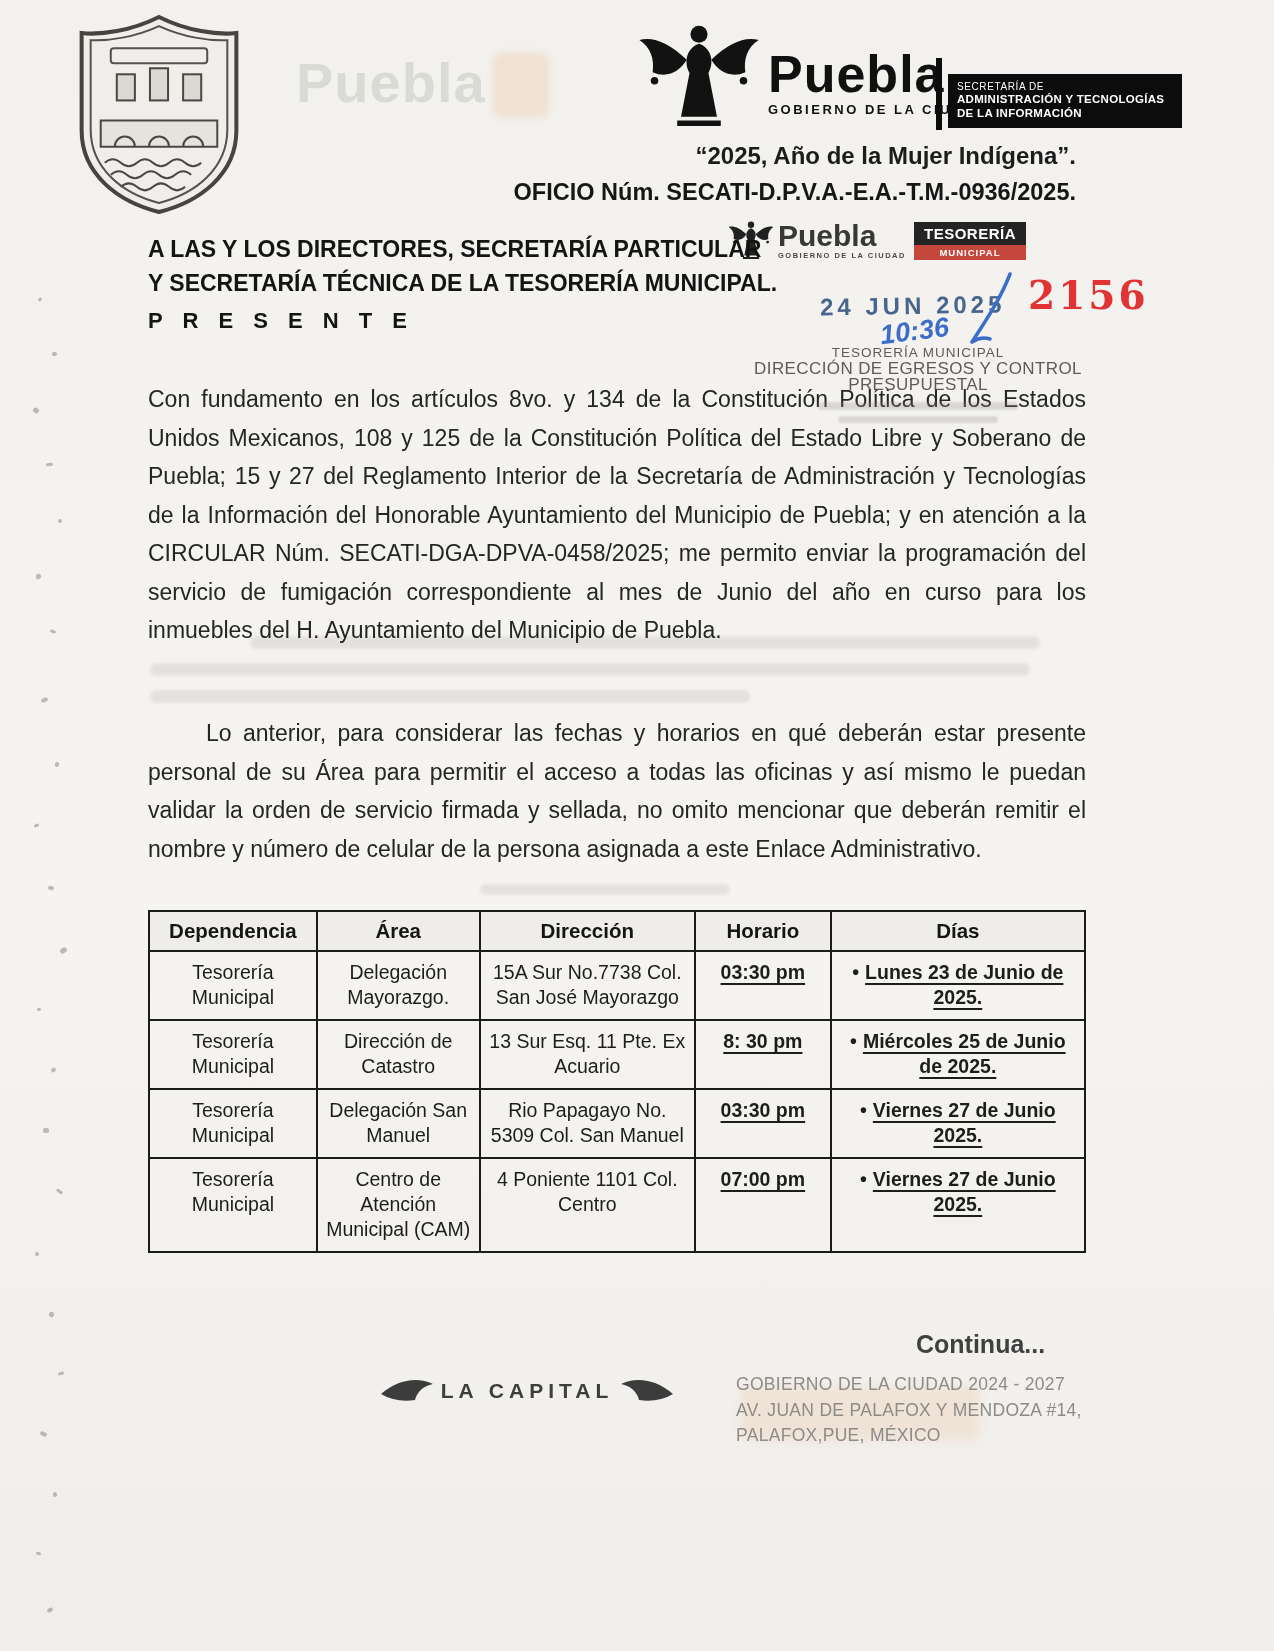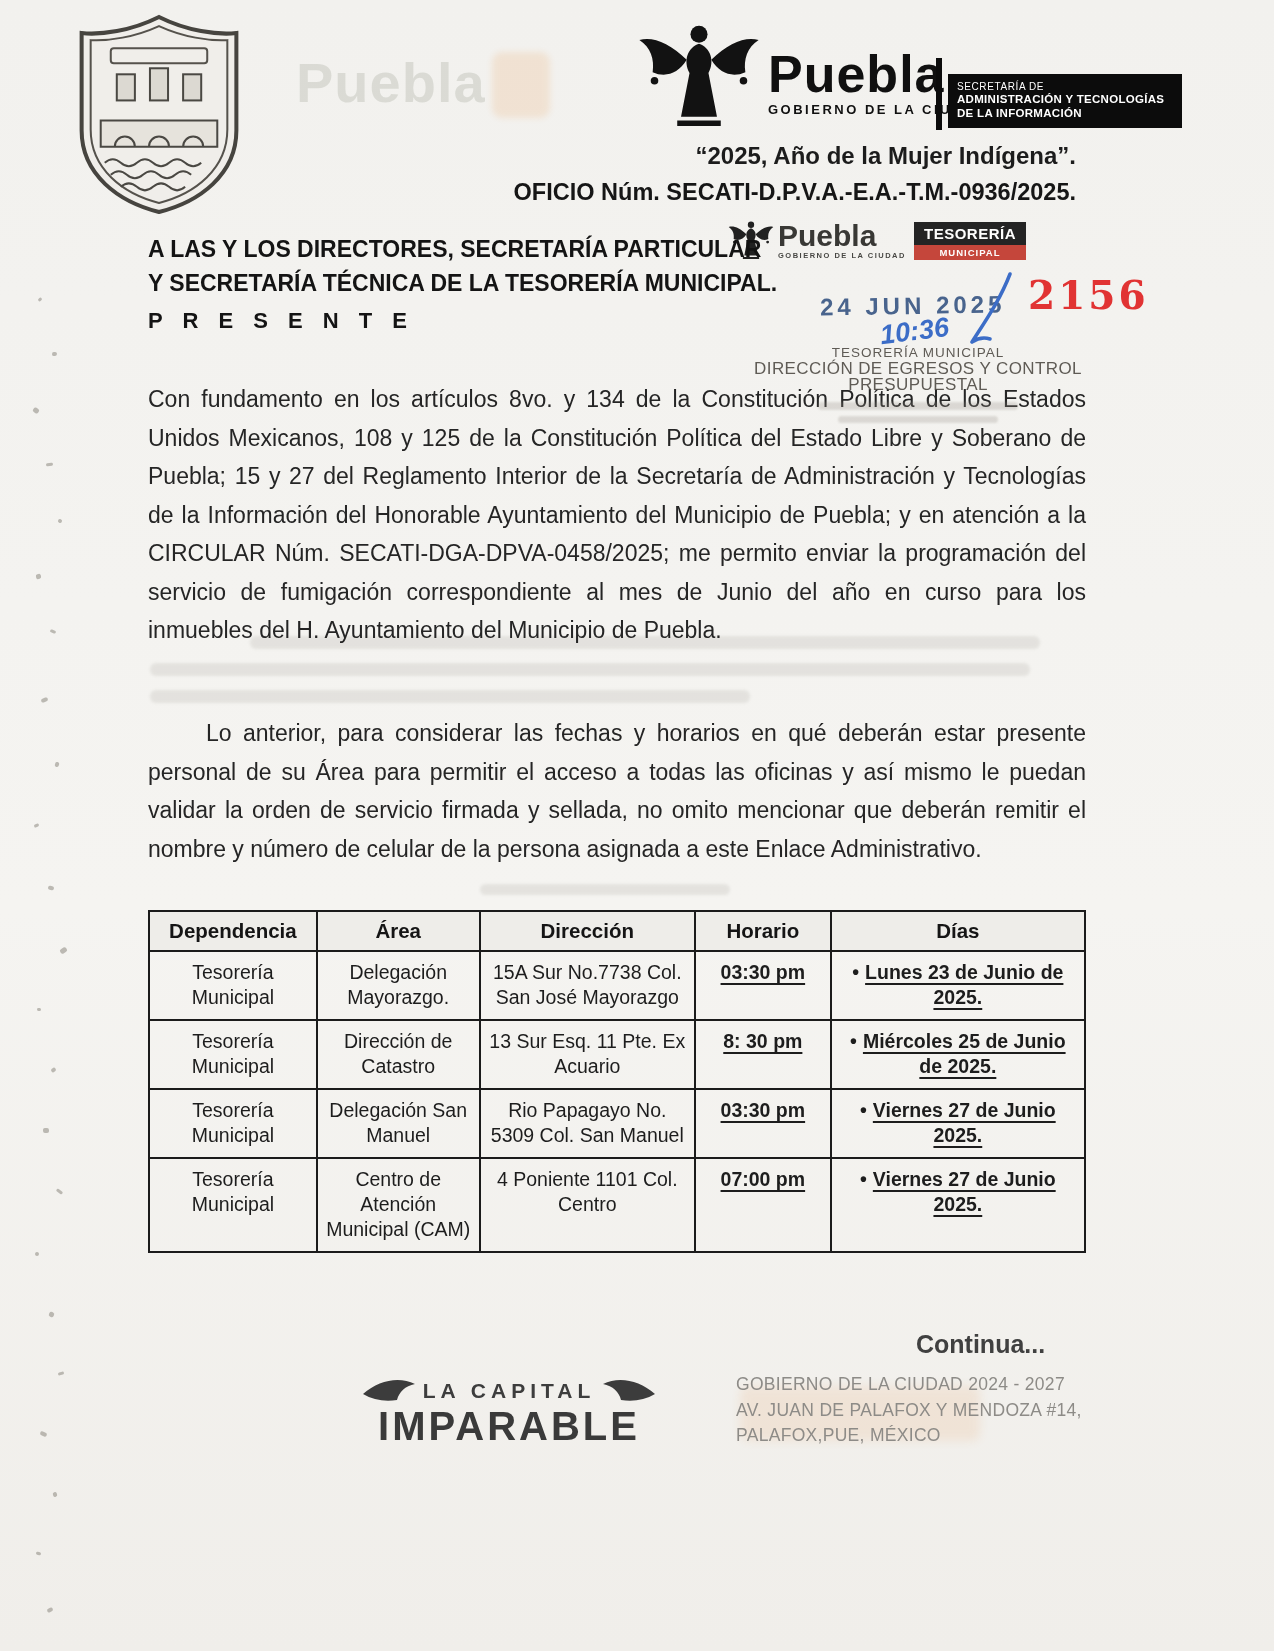--- a/index.html
+++ b/index.html
@@ -51,21 +51,21 @@
   .p2{left:148px;right:188px;top:714px;font-size:23px;line-height:38.5px;text-align:justify;text-indent:58px;color:#252525;z-index:2;}
   
   table.sched{position:absolute;left:148px;top:910px;width:938px;border-collapse:collapse;z-index:2;background:transparent;padding-left:40px;}
   table.sched th{border:2.5px solid #1b1b1b;font-size:20.5px;font-weight:bold;padding:7px 4px;text-align:center;background:#eeede9;color:#151515;}
   table.sched td{border:2.5px solid #1b1b1b;font-size:19.5px;padding:8px 6px 9px;text-align:center;vertical-align:top;line-height:25px;color:#1d1d1d;}
   td.cell-dias{line-height:32px;}
   .u{font-weight:bold;text-decoration:underline;text-decoration-thickness:2px;text-underline-offset:4px;}
   .bullet{font-weight:bold;margin-right:6px;}
   
   .continua{left:916px;top:1330px;font-size:25px;font-weight:bold;color:#404040;z-index:2;}
-  .capital{left:354px;top:1378px;width:310px;text-align:center;color:#3d3d3d;z-index:2;}
+  .capital{left:372px;top:1378px;width:310px;text-align:left;color:#3d3d3d;z-index:2;}
   .capital .row1{display:flex;align-items:center;justify-content:center;gap:8px;}
   .capital .cap1{font-size:21px;font-weight:bold;letter-spacing:5px;}
   .capital .cap2{font-size:40px;font-weight:bold;letter-spacing:3px;line-height:44px;color:#3a3a3a;}
   .footinfo{left:736px;top:1372px;font-size:17.5px;line-height:25.5px;color:#8d8b87;letter-spacing:.3px;z-index:2;}
   .foot-blob{left:740px;top:1386px;width:240px;height:55px;background:#e07820;opacity:.10;border-radius:8px;filter:blur(5px);z-index:1;}
   
   .bleed{position:absolute;background:#6f6a60;opacity:.12;border-radius:6px;filter:blur(1.5px);z-index:0;}
   .speck{position:absolute;background:#8d897f;opacity:.55;border-radius:2px;z-index:1;}
 </style>
 </head>
@@ -217,21 +217,20 @@
 <div class="abs capital">
   <div class="row1">
     <svg width="52" height="26" viewBox="0 0 52 26">
         <path d="M0,16 C16,2 36,-2 52,6 c-10,2 -16,8 -18,16 c-12,2 -24,0 -34,-6 z" fill="#3c3c3c"></path>
       </svg>
     <span class="cap1">LA CAPITAL</span>
     <svg width="52" height="26" viewBox="0 0 52 26">
         <path d="M52,16 C36,2 16,-2 0,6 c10,2 16,8 18,16 c12,2 24,0 34,-6 z" fill="#3c3c3c"></path>
       </svg>
   </div>
-  <div class="cap2">IMPARABLE</div>
 </div>
 
 <div class="abs foot-blob"></div>
 <div class="abs footinfo">
   <div>GOBIERNO DE LA CIUDAD 2024 - 2027</div>
   <div>AV. JUAN DE PALAFOX Y MENDOZA #14,</div>
   <div>PALAFOX,PUE, MÉXICO</div>
 </div>
 
 <div class="bleed" style="left:250px;top:636px;width:790px;height:13px;"></div>

